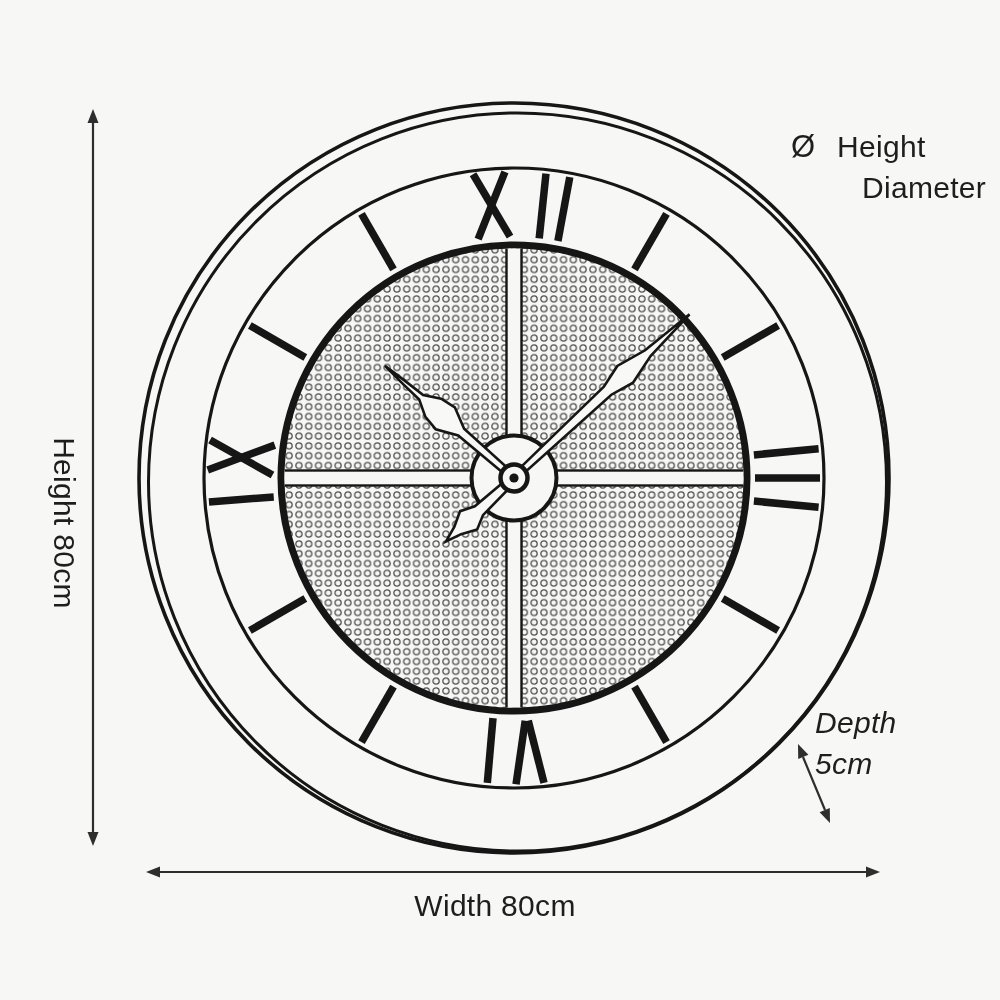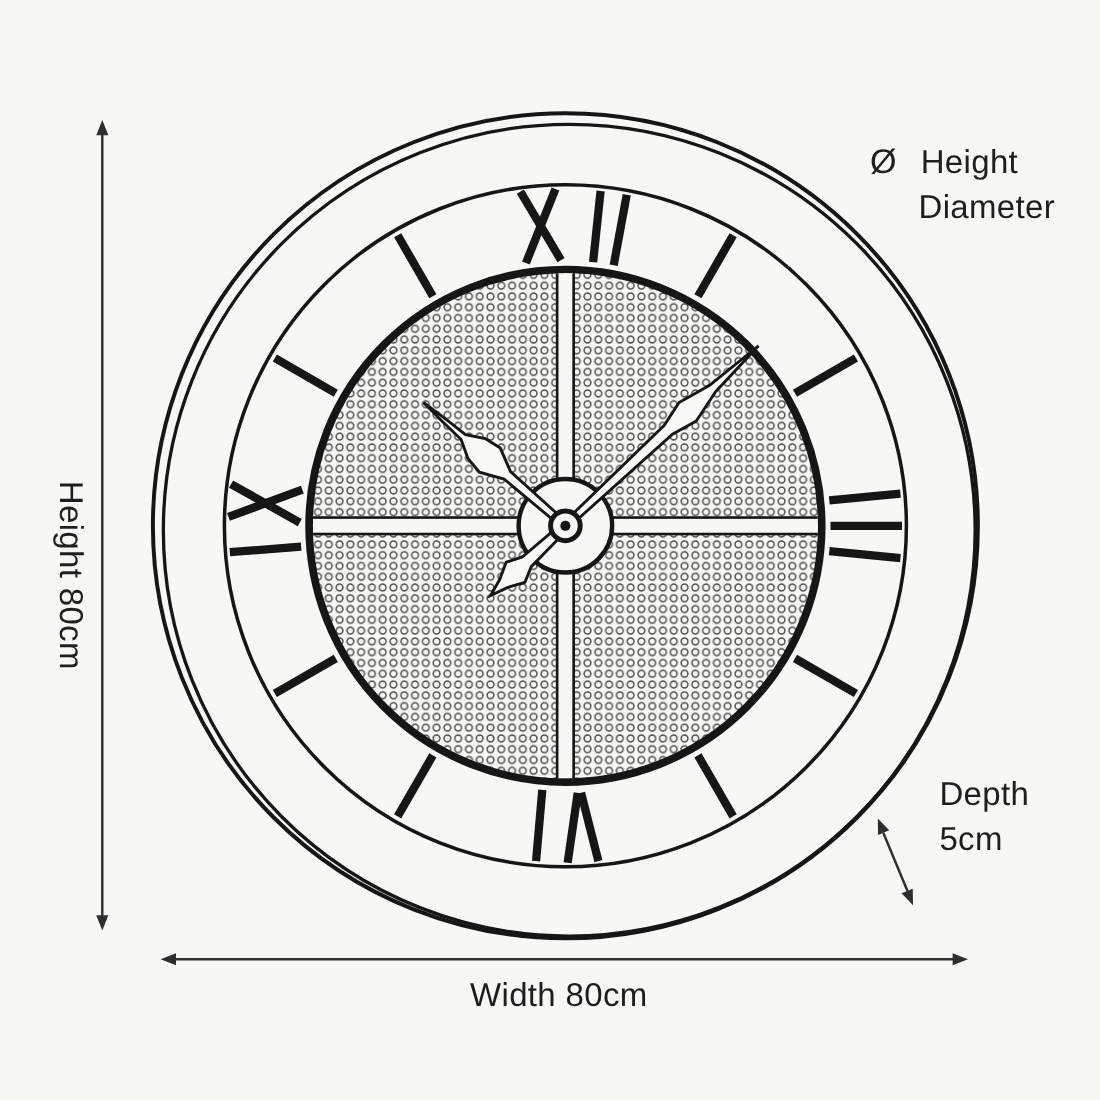--- a/index.html
+++ b/index.html
@@ -13,35 +13,35 @@
   .stage{position:absolute;inset:0;}
   svg.diagram{position:absolute;left:0;top:0;}
   .label{
     position:absolute;
     color:#1e1e1e;
     font-size:30px;
     line-height:41px;
     letter-spacing:.3px;
     white-space:nowrap;
   }
-  .label .indent{margin-left:44px;}
+  .label .indent{margin-left:71px;}
   .dia-line1{display:flex;align-items:baseline;}
   .dia-symbol{width:46px;display:inline-block;font-size:31px;}
   #height-label{
     left:64px;top:523px;
     transform-origin:0 0;
     transform:rotate(90deg) translate(-50%,-50%);
   }
   #width-label{
-    left:508px;top:905px;
+    left:495px;top:905px;
     transform-origin:0 0;
     transform:translate(-50%,-50%);
   }
   #diameter-label{left:791px;top:126px;}
-  #depth-label{left:854px;top:702px;}
+  #depth-label{left:815px;top:702px;font-style:italic;}
 </style>
 </head>
 <body>
 
 <div class="stage">
 
   <svg class="diagram" width="1000" height="1000" viewBox="0 0 1000 1000">
     <defs>
       <pattern id="mesh" patternUnits="userSpaceOnUse" width="9.8" height="9.8">
         <circle cx="4.9" cy="4.9" r="3.1" fill="none" stroke="#4f4f4f" stroke-width="1.3"></circle>

